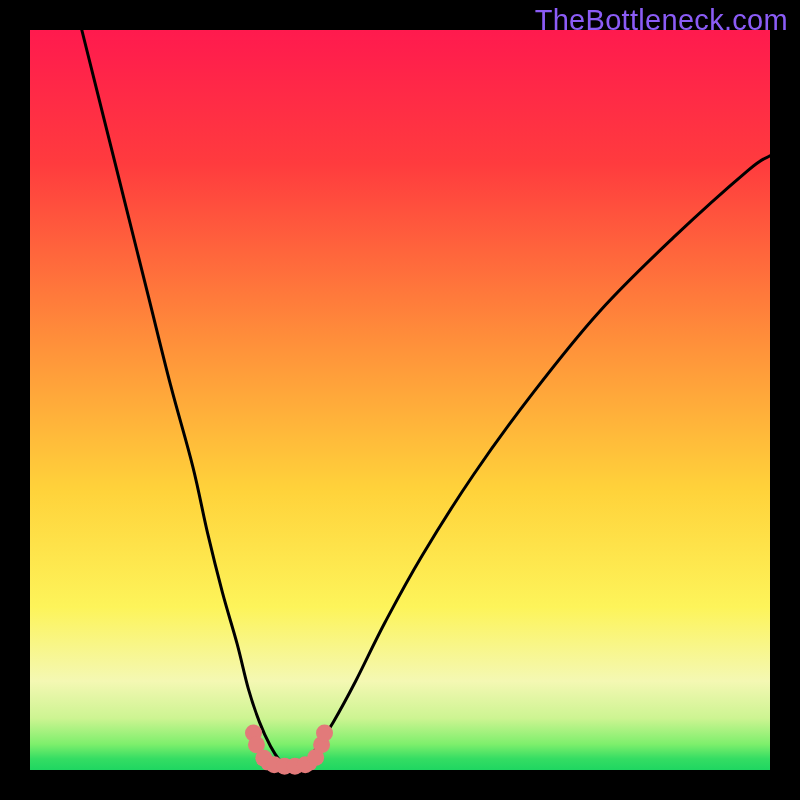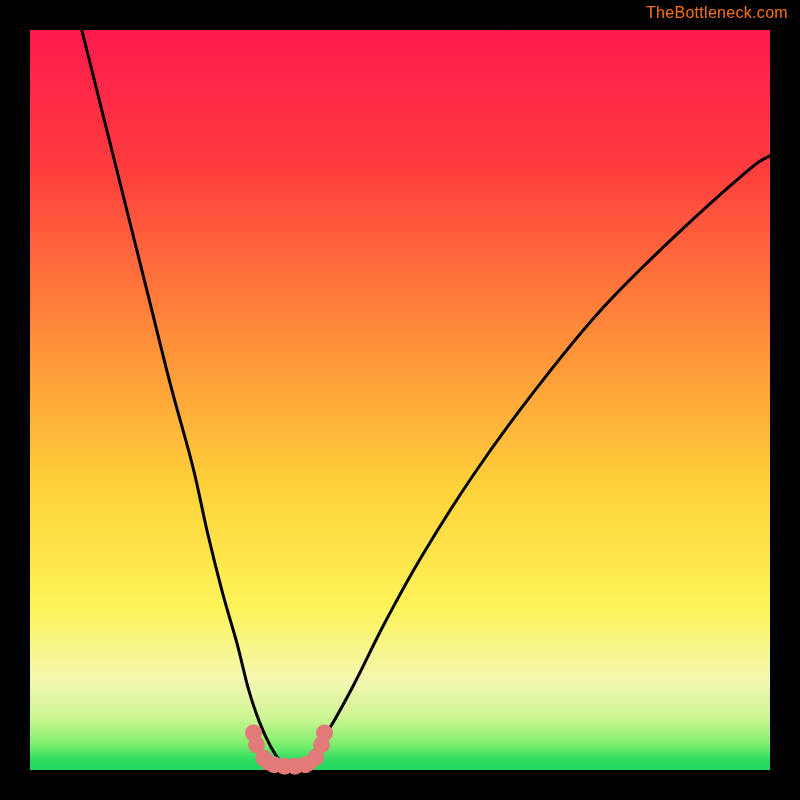--- a/index.html
+++ b/index.html
@@ -14,23 +14,23 @@
     position: relative;
     width: 800px;
     height: 800px;
     background: #000;
   }
   .attribution {
     position: absolute;
     top: 4px;
     right: 12px;
     font-family: Arial, Helvetica, sans-serif;
-    font-size: 16px;
+    font-size: 29px;
     font-weight: 500;
-    color: #f97316;
+    color: #8b5cf6;
     letter-spacing: 0.3px;
   }
   svg {
     display: block;
   }
 </style>
 </head>
 <body>
 <div class="frame">
 

